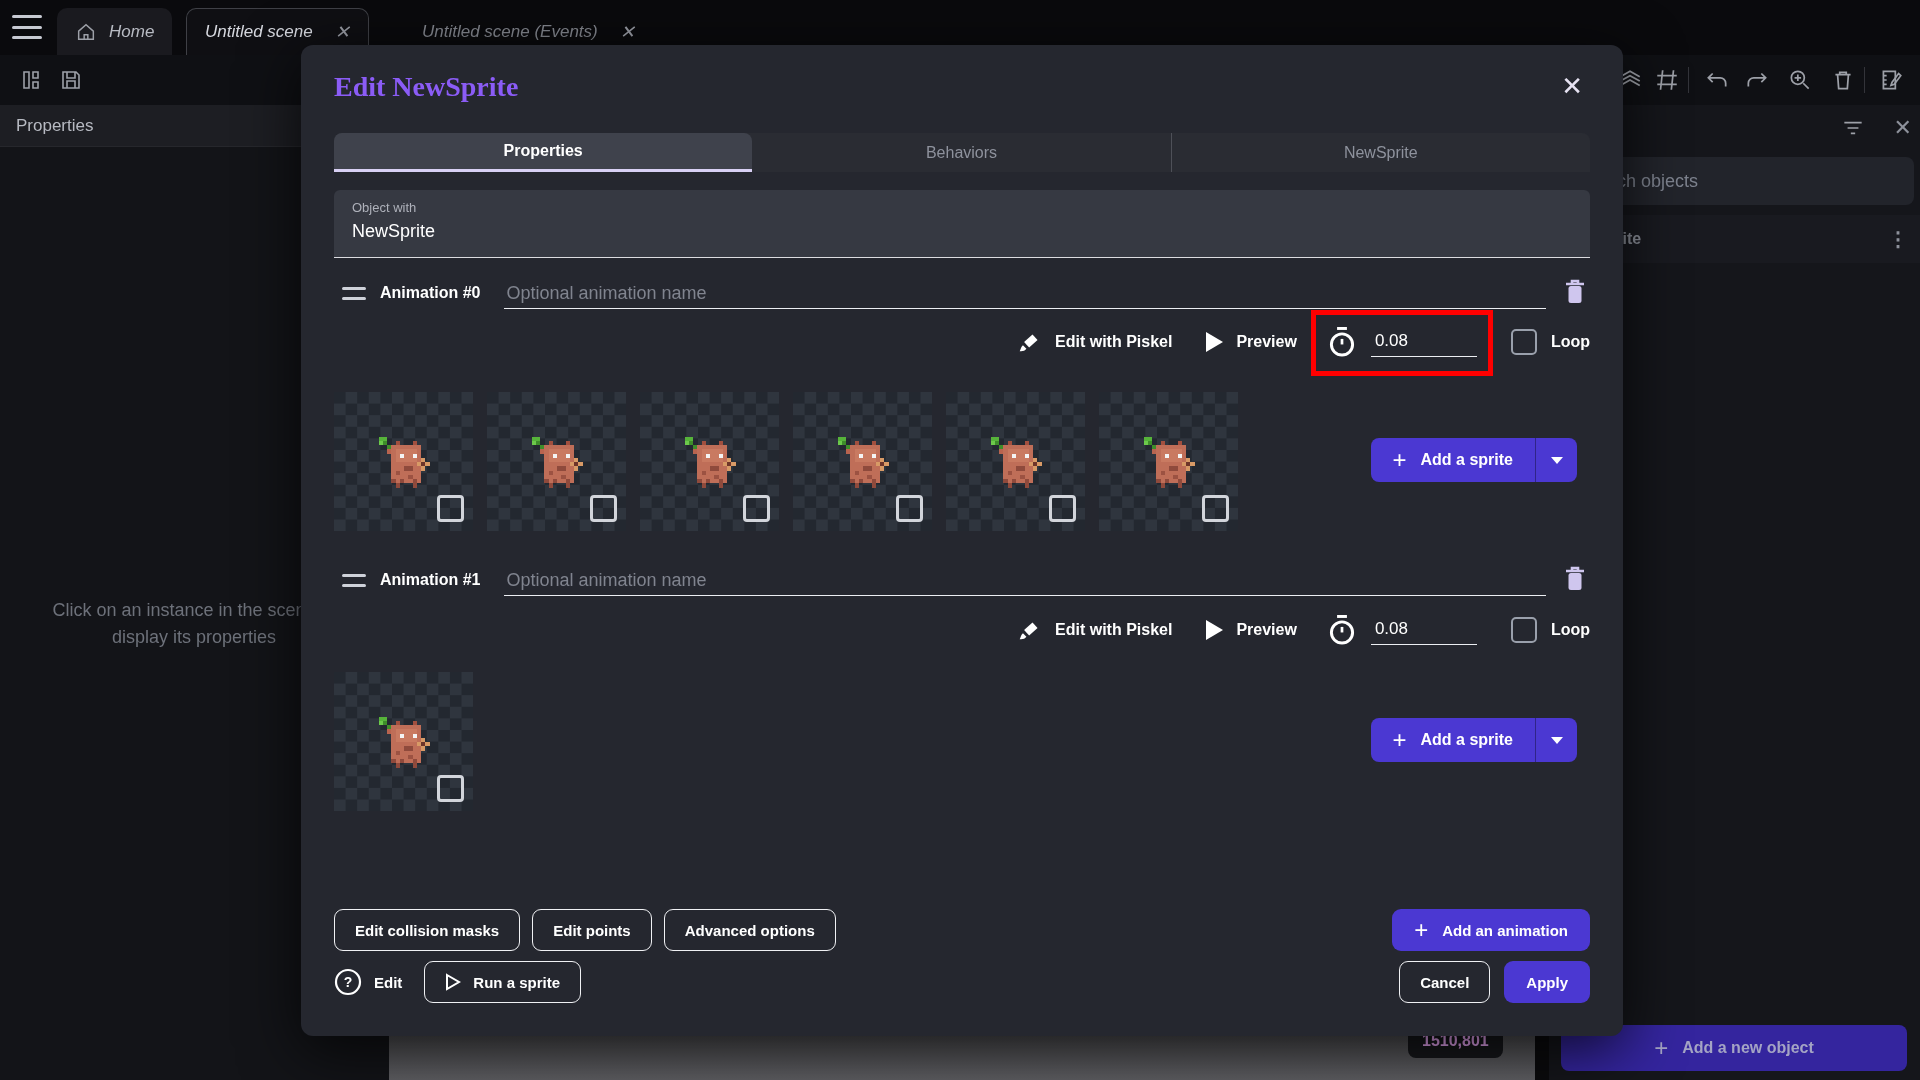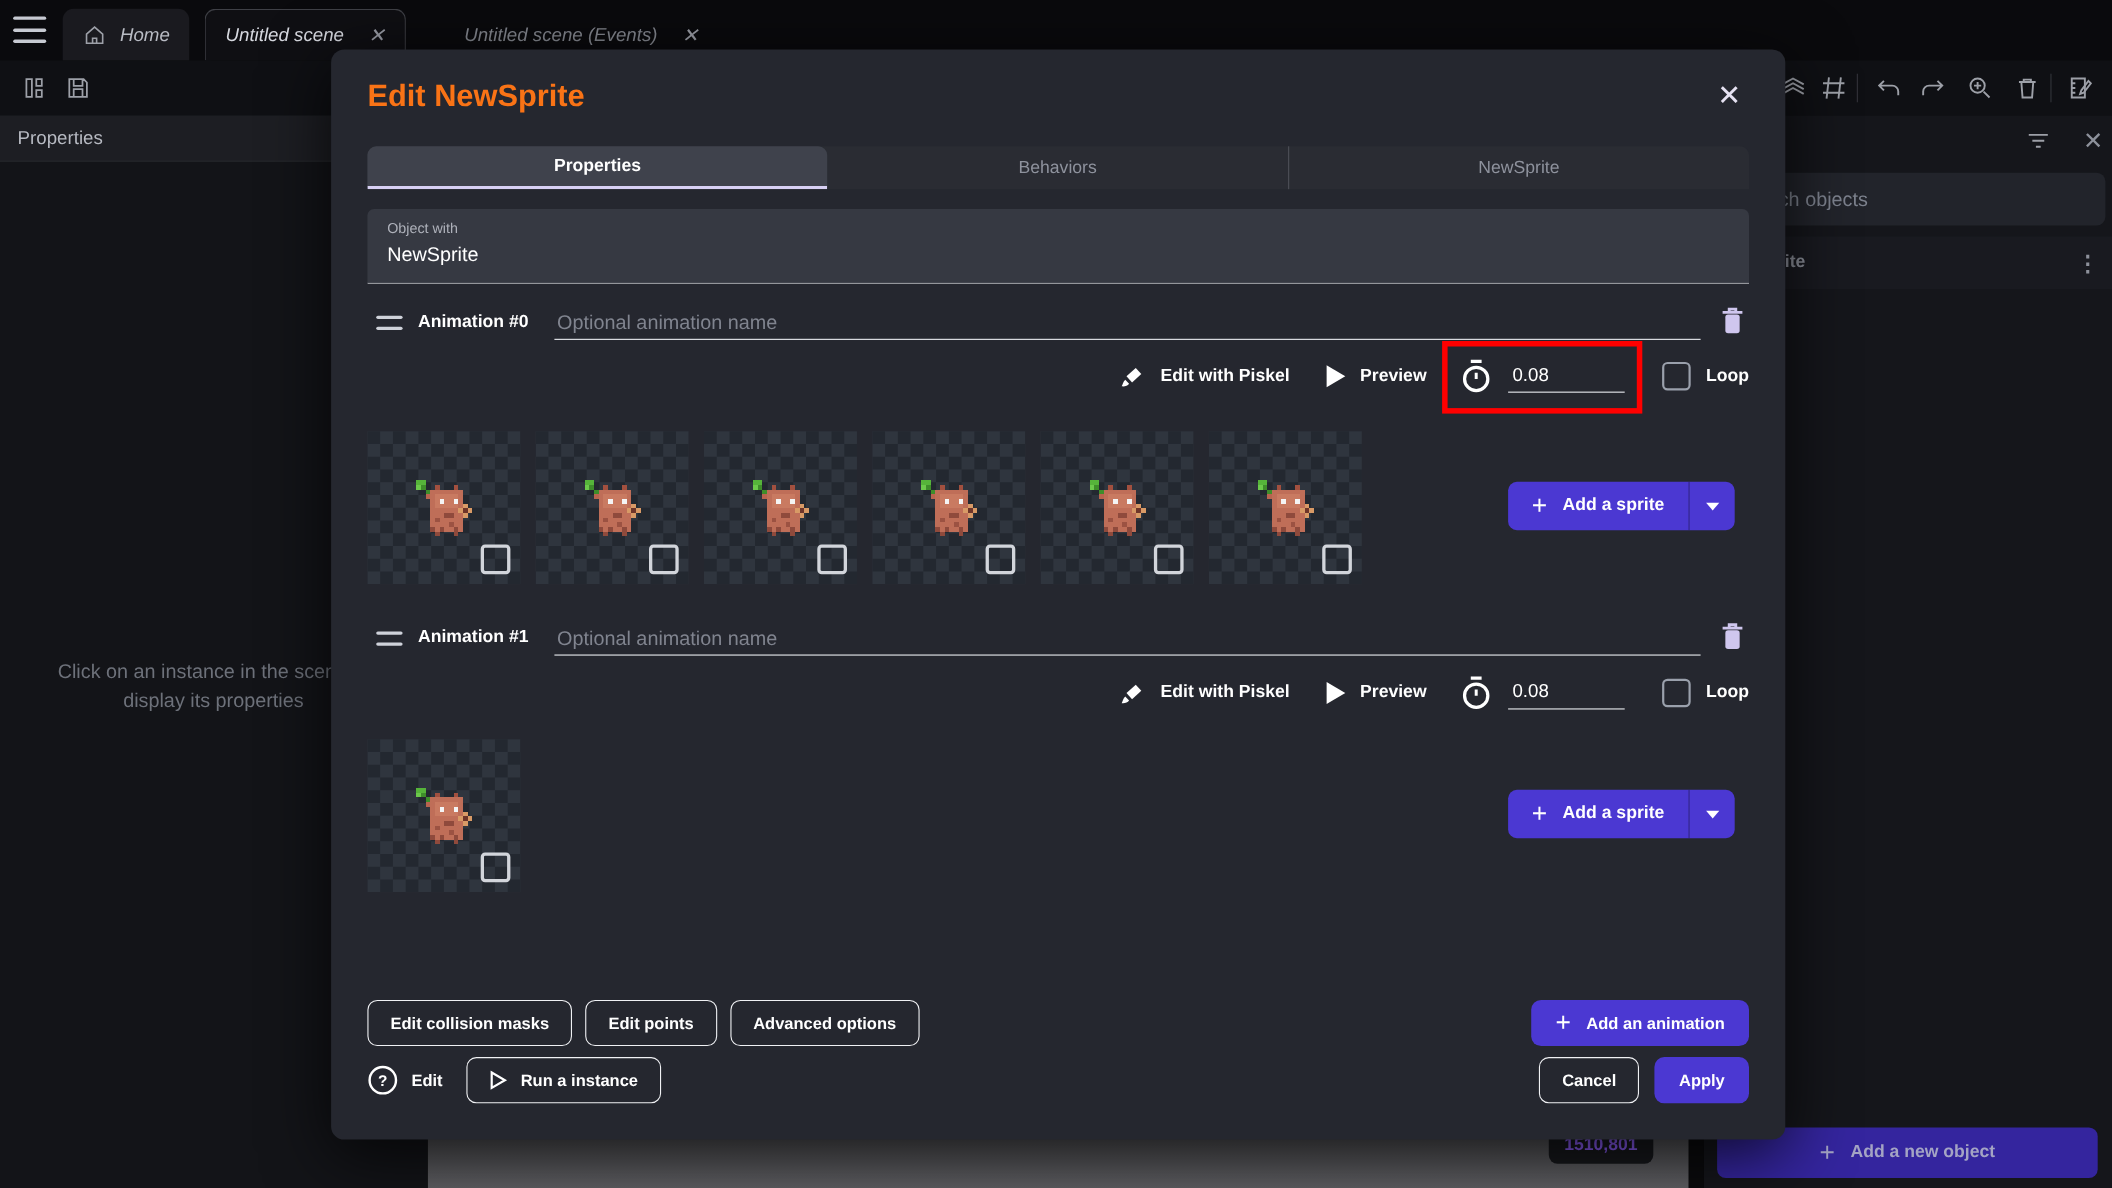--- a/index.html
+++ b/index.html
@@ -20,33 +20,33 @@
   .toolbar2 { position:absolute; left:0; top:55px; width:1920px; height:50px; background:#0f1014; }
   .tbicon { position:absolute; top:10px; width:30px; height:30px; color:#8f929b; display:flex; align-items:center; justify-content:center; cursor:pointer; }
   .tbdivider { position:absolute; top:12px; width:1px; height:26px; background:#33343a; }
 
   .left-panel { position:absolute; left:0; top:105px; width:389px; height:975px; background:#131418; }
   .left-panel .phead { height:42px; background:#1d1e23; display:flex; align-items:center; padding-left:16px; font-size:17px; color:#b7bac2; border-bottom:1px solid #26272c; }
   .empty-msg { position:absolute; left:-21px; top:492px; width:430px; text-align:center; color:#6d717a; font-size:18px; line-height:27px; }
 
   .scene-area { position:absolute; left:389px; top:105px; width:1160px; height:975px; background:#0b0b0d; }
   .canvas-strip { position:absolute; left:0px; top:875px; width:1146px; height:100px; background:linear-gradient(180deg,#424245,#606064); }
-  .coords-badge { position:absolute; left:1019px; top:919px; background:#17181c; border-radius:8px; padding:8px 14px; font-size:16px; font-weight:bold; color:#8b5cf6; }
+  .coords-badge { position:absolute; left:1019px; top:919px; background:#17181c; border-radius:8px; padding:8px 14px; font-size:16px; font-weight:bold; color:#f0abfc; }
 
   .right-panel { position:absolute; left:1549px; top:105px; width:371px; height:975px; background:#15161b; }
   .rp-head { position:absolute; right:8px; top:10px; display:flex; gap:28px; align-items:center; color:#8d919b; }
   .rp-search { position:absolute; left:14px; top:52px; width:351px; height:48px; background:#22242b; border:none; border-radius:8px; color:#7d828e; font-size:18px; padding:0 16px; outline:none; }
   .rp-search::placeholder { color:#7d828e; }
   .rp-row { position:absolute; left:0; top:110px; width:371px; height:48px; display:flex; align-items:center; padding:0 12px 0 14px; color:#8d919b; font-size:16px; font-weight:bold; background:#191a20; }
   .rp-row .dots { margin-left:auto; font-size:20px; color:#8d919b; cursor:pointer; letter-spacing:0; }
   .add-object-btn { position:absolute; left:12px; bottom:9px; width:346px; height:46px; background:var(--accent-dim); border:none; border-radius:8px; color:#a4a4c4; font-size:16px; font-weight:bold; display:flex; align-items:center; justify-content:center; gap:14px; cursor:pointer; }
 
   
   .dialog { position:absolute; left:301px; top:45px; width:1322px; height:991px; background:#25272f; border-radius:12px; box-shadow:0 14px 60px rgba(0,0,0,.75); z-index:10; }
-  .dlg-title { position:absolute; left:33px; top:26px; font-size:28px; font-weight:bold; color:#f97316; }
+  .dlg-title { position:absolute; left:33px; top:26px; font-size:28px; font-weight:bold; color:#8b5cf6;font-family:Liberation Serif, serif; }
   .dlg-close { position:absolute; right:40px; top:28px; font-size:26px; color:#e6e2f2; cursor:pointer; line-height:1; }
 
   .dlg-tabs { position:absolute; left:33px; top:88px; width:1256px; height:39px; display:flex; background:#2a2c33; border-radius:8px 8px 0 0; }
   .dlg-tab { flex:1; display:flex; align-items:center; justify-content:center; font-size:16px; color:#8e929d; border-right:1px solid #4e5058; cursor:pointer; }
   .dlg-tab:last-child { border-right:none; }
   .dlg-tab.selected { background:#3f424c; color:#ffffff; font-weight:bold; border-radius:8px 8px 0 0; border-right:none; border-bottom:3px solid var(--tab-underline); }
 
   .objname { position:absolute; left:33px; top:145px; width:1256px; height:68px; background:#363942; border-radius:6px 6px 0 0; border-bottom:1px solid #dcdce0; padding:10px 18px; }
   .objname .lbl { font-size:13px; color:#aeb1ba; }
   .objname input { display:block; width:100%; background:transparent; border:none; outline:none; color:#ffffff; font-size:18px; margin-top:6px; font-family:inherit; }
@@ -426,19 +426,19 @@
       <svg width="28" height="28" viewBox="0 0 28 28">
         <circle cx="14" cy="14" r="12" stroke="#ffffff" stroke-width="2.2" fill="none"></circle>
         <text x="14" y="19" text-anchor="middle" font-size="14" font-weight="bold" fill="#ffffff" font-family="Liberation Sans, sans-serif">?</text>
       </svg>
       <span>Edit</span>
     </div>
     <button class="outline-btn">
       <svg width="16" height="18" viewBox="0 0 16 18">
           <path d="M2 2 L14 9 L2 16 Z" stroke="#ffffff" stroke-width="2" fill="none"></path>
         </svg>
-      <span>Run a instance</span>
+      <span>Run a sprite</span>
     </button>
     <div class="spacer"></div>
     <button class="outline-btn">Cancel</button>
     <button class="primary-btn">Apply</button>
   </div>
 </div>
 
 </body></html>

